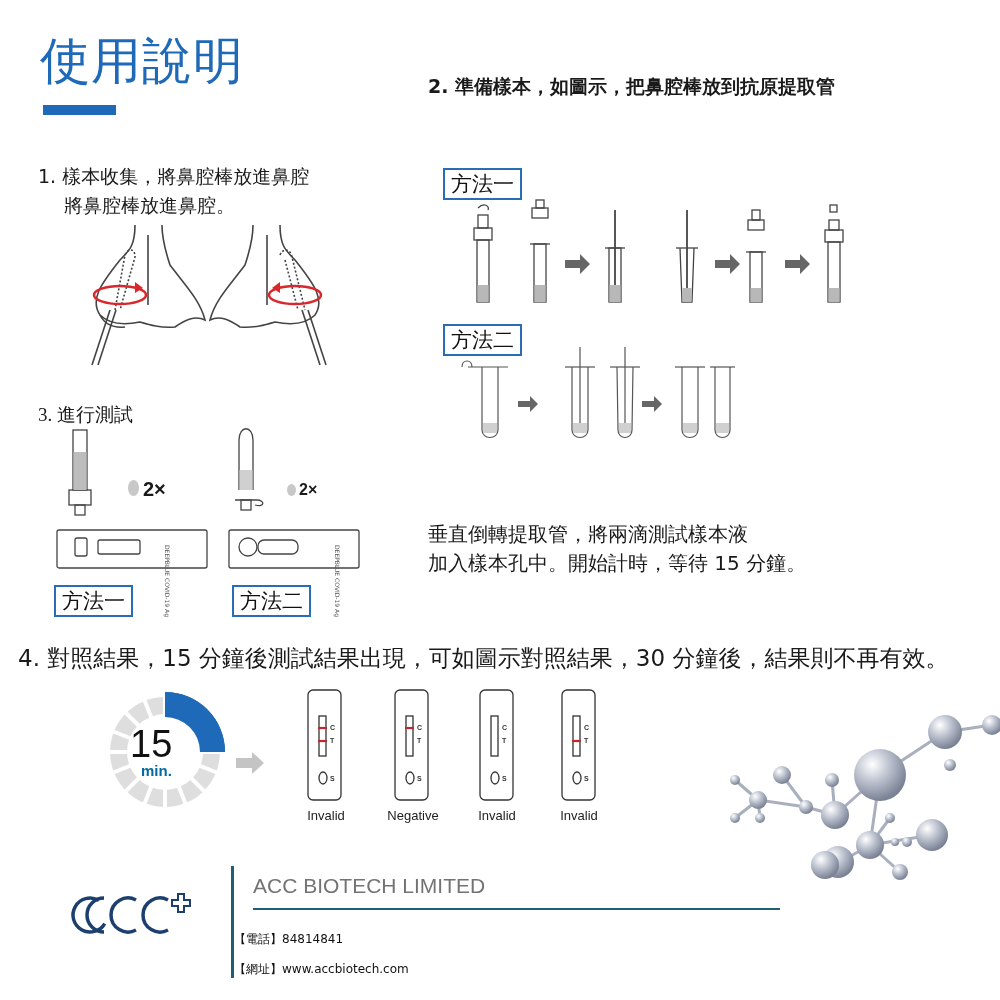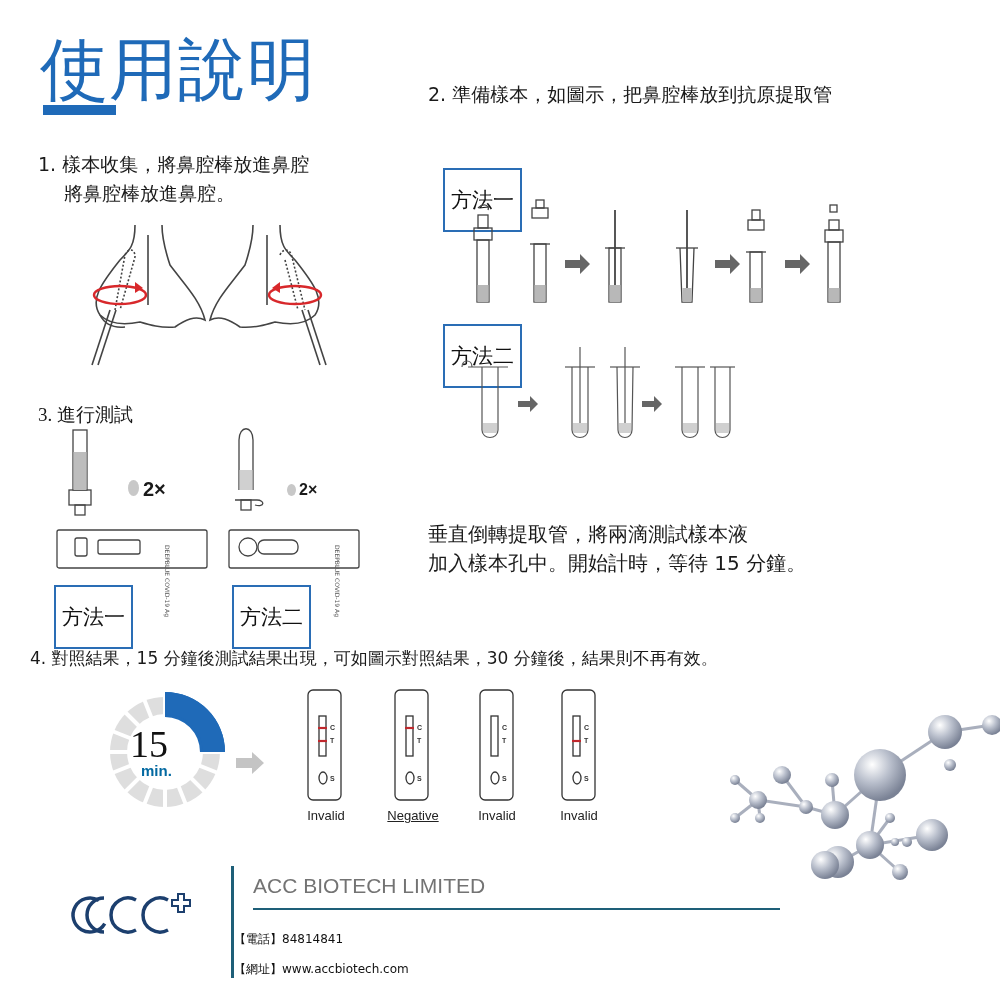--- a/index.html
+++ b/index.html
@@ -1,36 +1,36 @@
 <!DOCTYPE html>
 <html><head>
 <meta charset="utf-8">
 <style>
   html,body{margin:0;padding:0;background:#ffffff;}
   body{width:1000px;height:1000px;position:relative;overflow:hidden;font-family:"DejaVu Sans","Liberation Sans",sans-serif;color:#1a1a1a;}
   .abs{position:absolute;}
-  .title{left:40px;top:36px;font-size:68px;color:#1f6ab8;font-weight:500;letter-spacing:1px;line-height:1;}
+  .title{left:40px;top:36px;font-size:50px;color:#1f6ab8;font-weight:500;letter-spacing:1px;line-height:1;}
   .title-bar{left:43px;top:105px;width:73px;height:10px;background:#1f6ab8;}
   .step{font-size:19px;line-height:29px;color:#1a1a1a;}
   .step .indent{display:block;padding-left:26px;}
-  .method-box{border:2px solid #2a6db5;font-size:21px;padding:16px 6px;line-height:28px;background:#fff;color:#111;}
+  .method-box{border:2px solid #2a6db5;font-size:21px;padding:0 6px;line-height:28px;background:#fff;color:#111;}
   .gray-drop{background:#c8c8c8;border-radius:50%;}
   .mult{font-size:20px;font-weight:bold;font-family:"Liberation Sans",sans-serif;}
   .result-label{font-family:"Liberation Sans",sans-serif;font-size:13px;color:#222;text-align:center;width:80px;}
   .company{font-family:"Liberation Sans",sans-serif;font-size:21px;color:#737373;}
   .contact{font-size:12px;color:#111;line-height:30px;}
   svg{overflow:visible;}
 </style>
 </head>
 <body>
 
 <div class="abs title">使用說明</div>
 <div class="abs title-bar"></div>
 
-<div class="abs step" style="left:38px;top:150px;">
+<div class="abs step" style="left:38px;top:162px;">
   <span>1. 樣本收集，將鼻腔棒放進鼻腔</span>
   <span class="indent">將鼻腔棒放進鼻腔。</span>
 </div>
 
 <svg class="abs" style="left:80px;top:210px;" width="280" height="160">
   <g fill="none" stroke="#444" stroke-width="1.6">
 
     <path d="M55 15 C55 35 50 40 40 50 C20 75 10 90 20 105 C30 115 45 115 60 112 C70 115 80 118 95 117 C105 110 115 105 125 110 C120 90 105 75 90 55 C85 40 82 25 82 15"></path>
     <line x1="68" y1="25" x2="68" y2="95"></line>
     <path d="M20 105 C25 115 35 118 45 117"></path>
@@ -46,21 +46,21 @@
     <line x1="228" y1="100" x2="246" y2="155"></line>
   </g>
   <g fill="none" stroke="#d8282b" stroke-width="2.5">
     <ellipse cx="40" cy="85" rx="26" ry="9"></ellipse>
     <ellipse cx="215" cy="85" rx="26" ry="9"></ellipse>
   </g>
   <polygon points="55,72 63,78 55,83" fill="#d8282b"></polygon>
   <polygon points="200,72 192,78 200,83" fill="#d8282b"></polygon>
 </svg>
 
-<div class="abs step" style="left:428px;top:80px;">
+<div class="abs step" style="left:428px;top:72px;font-weight:bold;">
   <span>2. 準備樣本，如圖示，把鼻腔棒放到抗原提取管</span>
 </div>
 
 <div class="abs method-box" style="left:443px;top:168px;">方法一</div>
 
 <svg class="abs" style="left:450px;top:200px;" width="420" height="110">
   <g fill="none" stroke="#444" stroke-width="1.3">
 
     <rect x="27" y="40" width="12" height="62"></rect>
     <rect x="24" y="28" width="18" height="12"></rect>
@@ -168,21 +168,21 @@
 <div class="abs mult" style="left:299px;top:481px;font-size:16px;">2×</div>
 
 <div class="abs method-box" style="left:54px;top:585px;">方法一</div>
 <div class="abs method-box" style="left:232px;top:585px;">方法二</div>
 
 <div class="abs step" style="left:428px;top:520px;font-size:20px;line-height:29px;">
   <span style="display:block">垂直倒轉提取管，將兩滴測試樣本液</span>
   <span style="display:block">加入樣本孔中。開始計時，等待 15 分鐘。</span>
 </div>
 
-<div class="abs step" style="left:30px;top:644px;font-size:17px;">4. 對照結果，15 分鐘後測試結果出現，可如圖示對照結果，30 分鐘後，結果則不再有效。</div>
+<div class="abs step" style="left:18px;top:644px;font-size:23px;">4. 對照結果，15 分鐘後測試結果出現，可如圖示對照結果，30 分鐘後，結果則不再有效。</div>
 
 <svg class="abs" style="left:100px;top:690px;" width="130" height="125">
   <g fill="#dedede">
     <circle cx="65" cy="62" r="55"></circle>
   </g>
   <circle cx="65" cy="62" r="38" fill="#ffffff"></circle>
   <g stroke="#ffffff" stroke-width="4">
     <line x1="65" y1="62" x2="65" y2="0"></line>
     <line x1="65" y1="62" x2="125" y2="62"></line>
     <line x1="65" y1="62" x2="65" y2="124"></line>
@@ -197,21 +197,21 @@
     <line x1="65" y1="62" x2="7" y2="85"></line>
     <line x1="65" y1="62" x2="88" y2="120"></line>
     <line x1="65" y1="62" x2="42" y2="120"></line>
     <line x1="65" y1="62" x2="7" y2="39"></line>
   </g>
   <circle cx="65" cy="62" r="37" fill="#ffffff"></circle>
   <path d="M65 2 A60 60 0 0 1 125 62 L100 62 A35 35 0 0 0 65 27 Z" fill="#1f6ab8"></path>
   <circle cx="65" cy="62" r="34" fill="#ffffff"></circle>
   <path d="M65 2 A60 60 0 0 1 125 62 L103 62 A38 38 0 0 0 65 24 Z" fill="#1f6ab8"></path>
 </svg>
-<div class="abs" style="left:130px;top:725px;font-family:Liberation Serif, serif;font-size:38px;color:#111;line-height:1;">15</div>
+<div class="abs" style="left:130px;top:725px;font-family:Liberation Sans, sans-serif;font-size:38px;color:#111;line-height:1;">15</div>
 <div class="abs" style="left:141px;top:762px;font-family:'Liberation Sans',sans-serif;font-size:15px;font-weight:bold;color:#0369a1;">min.</div>
 
 <svg class="abs" style="left:236px;top:752px;" width="30" height="22">
   <polygon points="0,6 16,6 16,0 28,11 16,22 16,16 0,16" fill="#c4c4c4"></polygon>
 </svg>
 
 <svg class="abs" style="left:300px;top:688px;" width="300" height="115">
   <g fill="none" stroke="#333" stroke-width="1.3">
     <rect x="8" y="2" width="33" height="110" rx="5"></rect>
     <rect x="95" y="2" width="33" height="110" rx="5"></rect>
@@ -241,21 +241,21 @@
       <text x="117" y="93">S</text>
     <text x="202" y="42">C</text>
       <text x="202" y="55">T</text>
       <text x="202" y="93">S</text>
     <text x="284" y="42">C</text>
       <text x="284" y="55">T</text>
       <text x="284" y="93">S</text>
   </g>
 </svg>
 <div class="abs result-label" style="left:286px;top:808px;">Invalid</div>
-<div class="abs result-label" style="left:373px;top:808px;text-decoration:underline;">Negative</div>
+<div class="abs result-label" style="left:373px;top:808px;">Negative</div>
 <div class="abs result-label" style="left:457px;top:808px;">Invalid</div>
 <div class="abs result-label" style="left:539px;top:808px;">Invalid</div>
 
 <svg class="abs" style="left:720px;top:700px;" width="280" height="200">
   <defs>
     <radialGradient id="mg" cx="35%" cy="30%" r="70%">
       <stop offset="0%" stop-color="#ffffff"></stop>
       <stop offset="50%" stop-color="#b9bfcc"></stop>
       <stop offset="100%" stop-color="#7a8295"></stop>
     </radialGradient>

